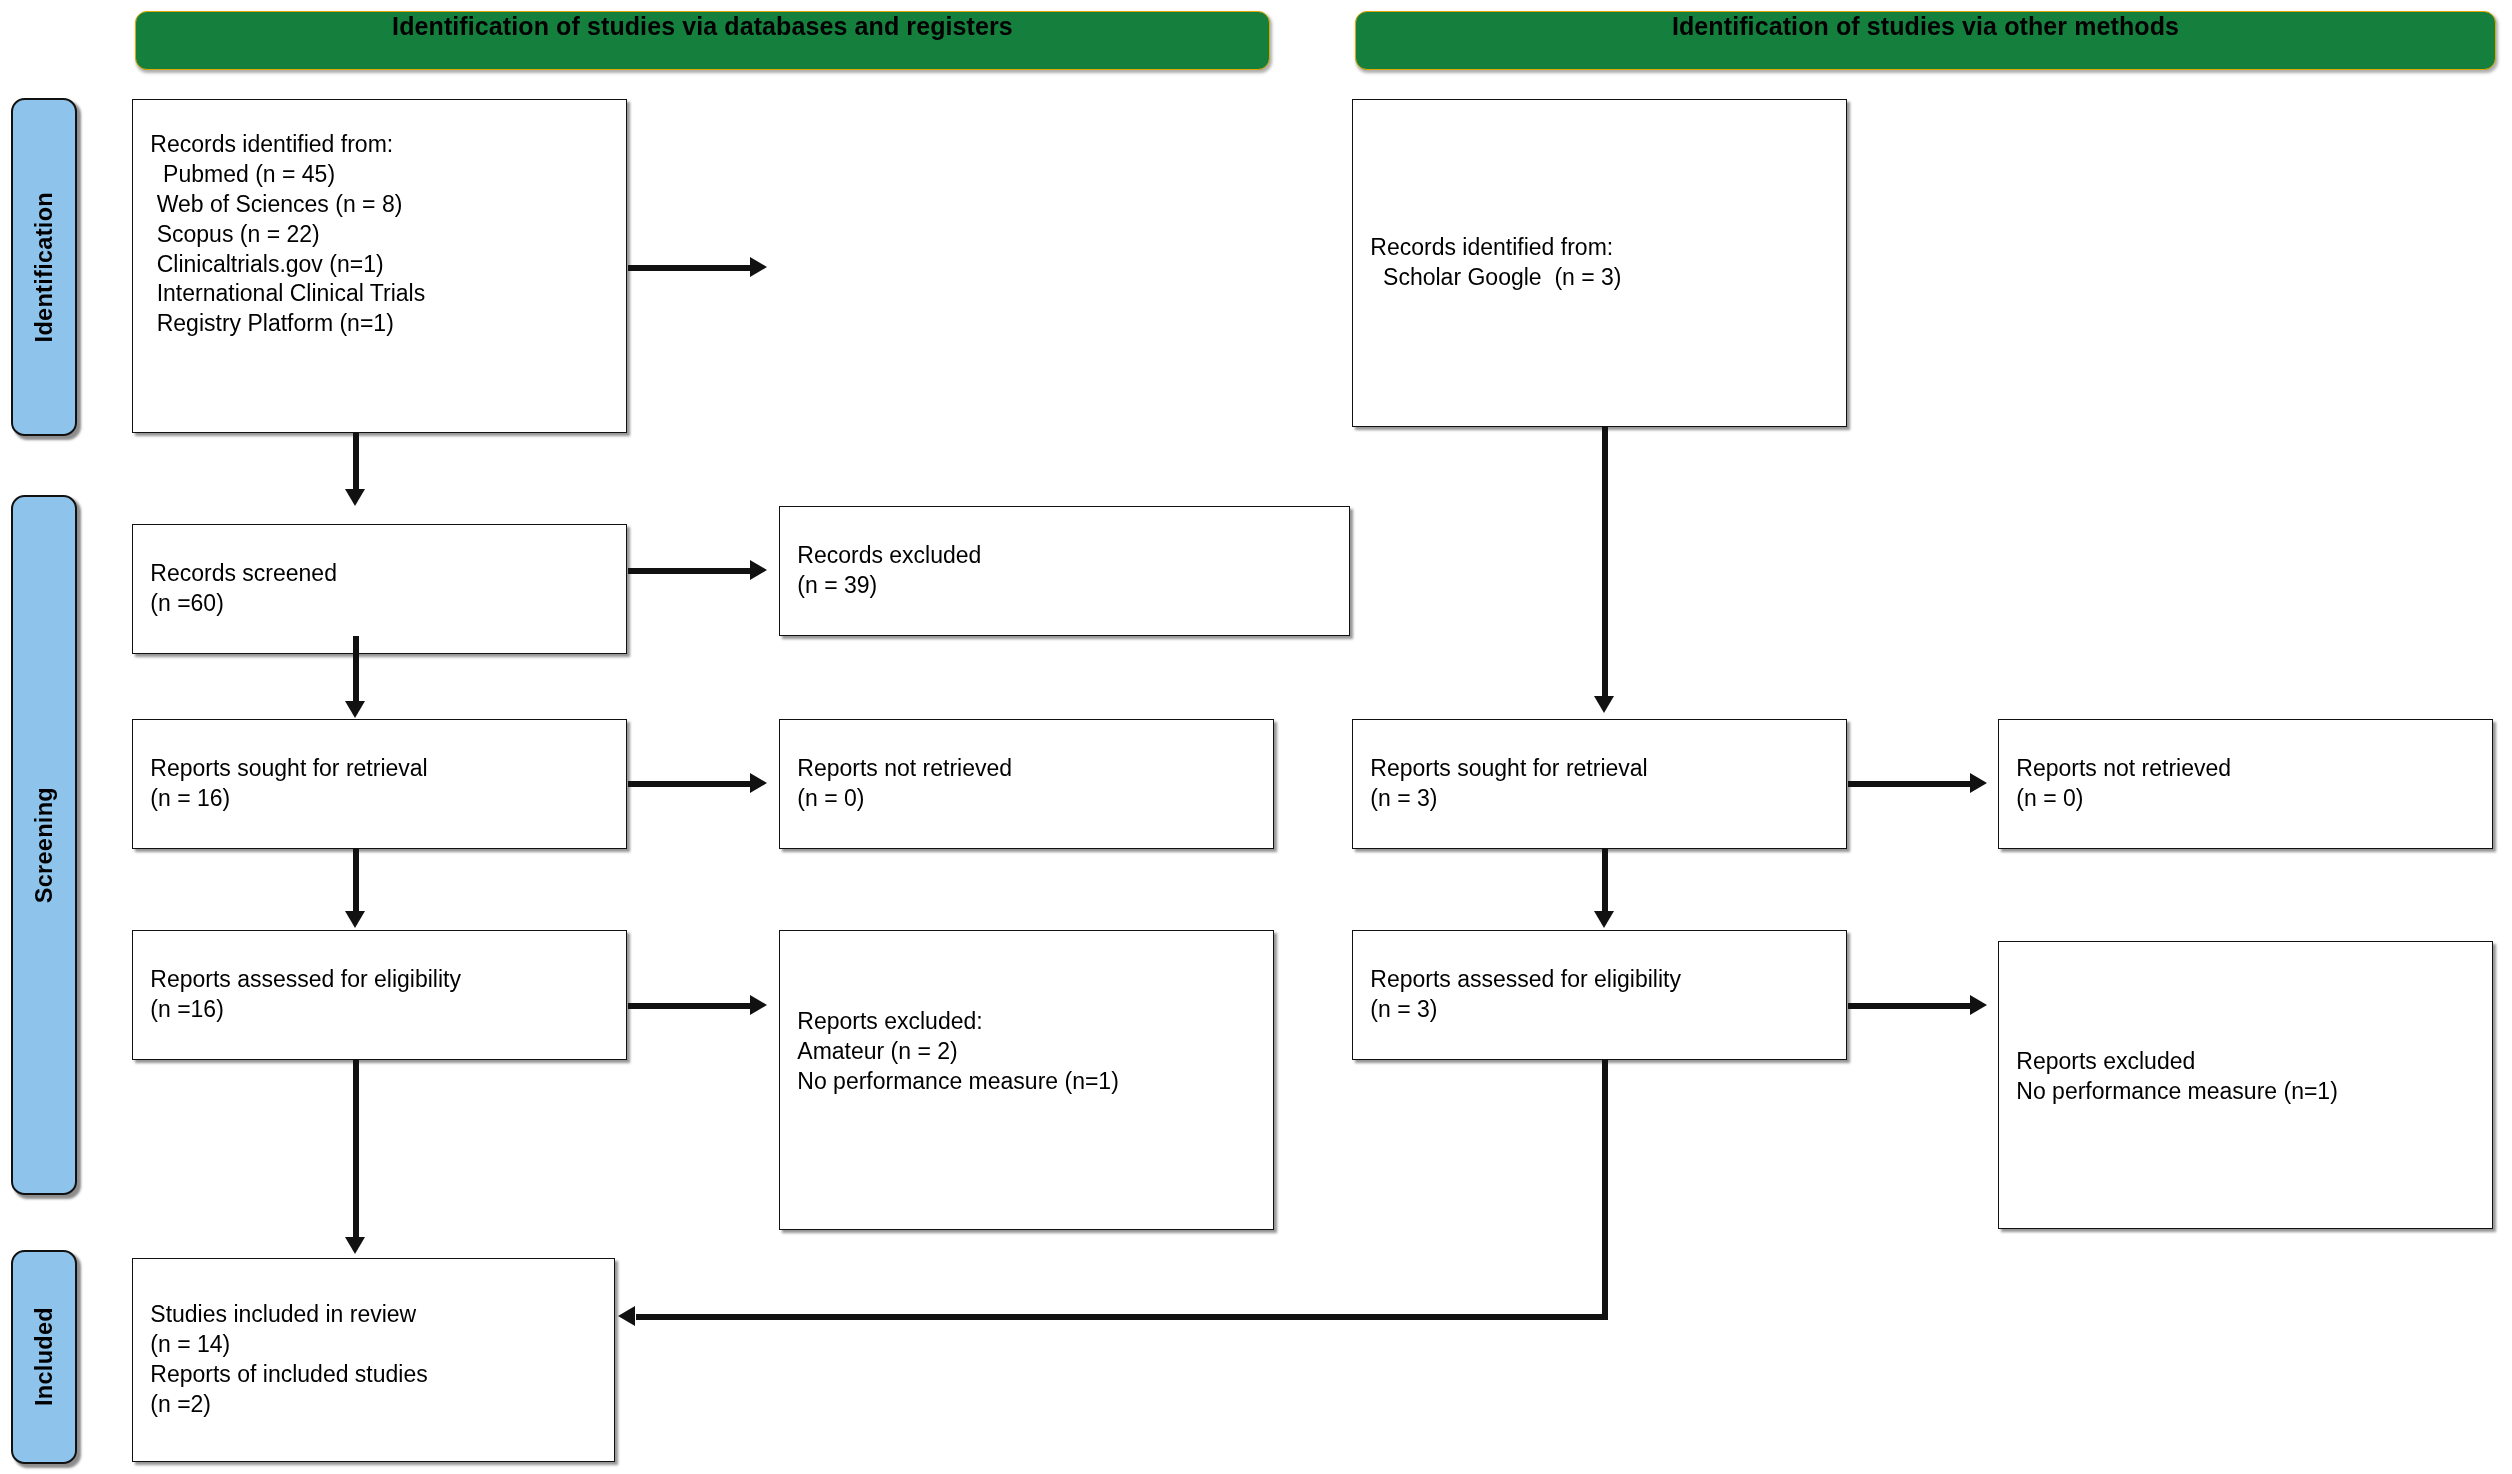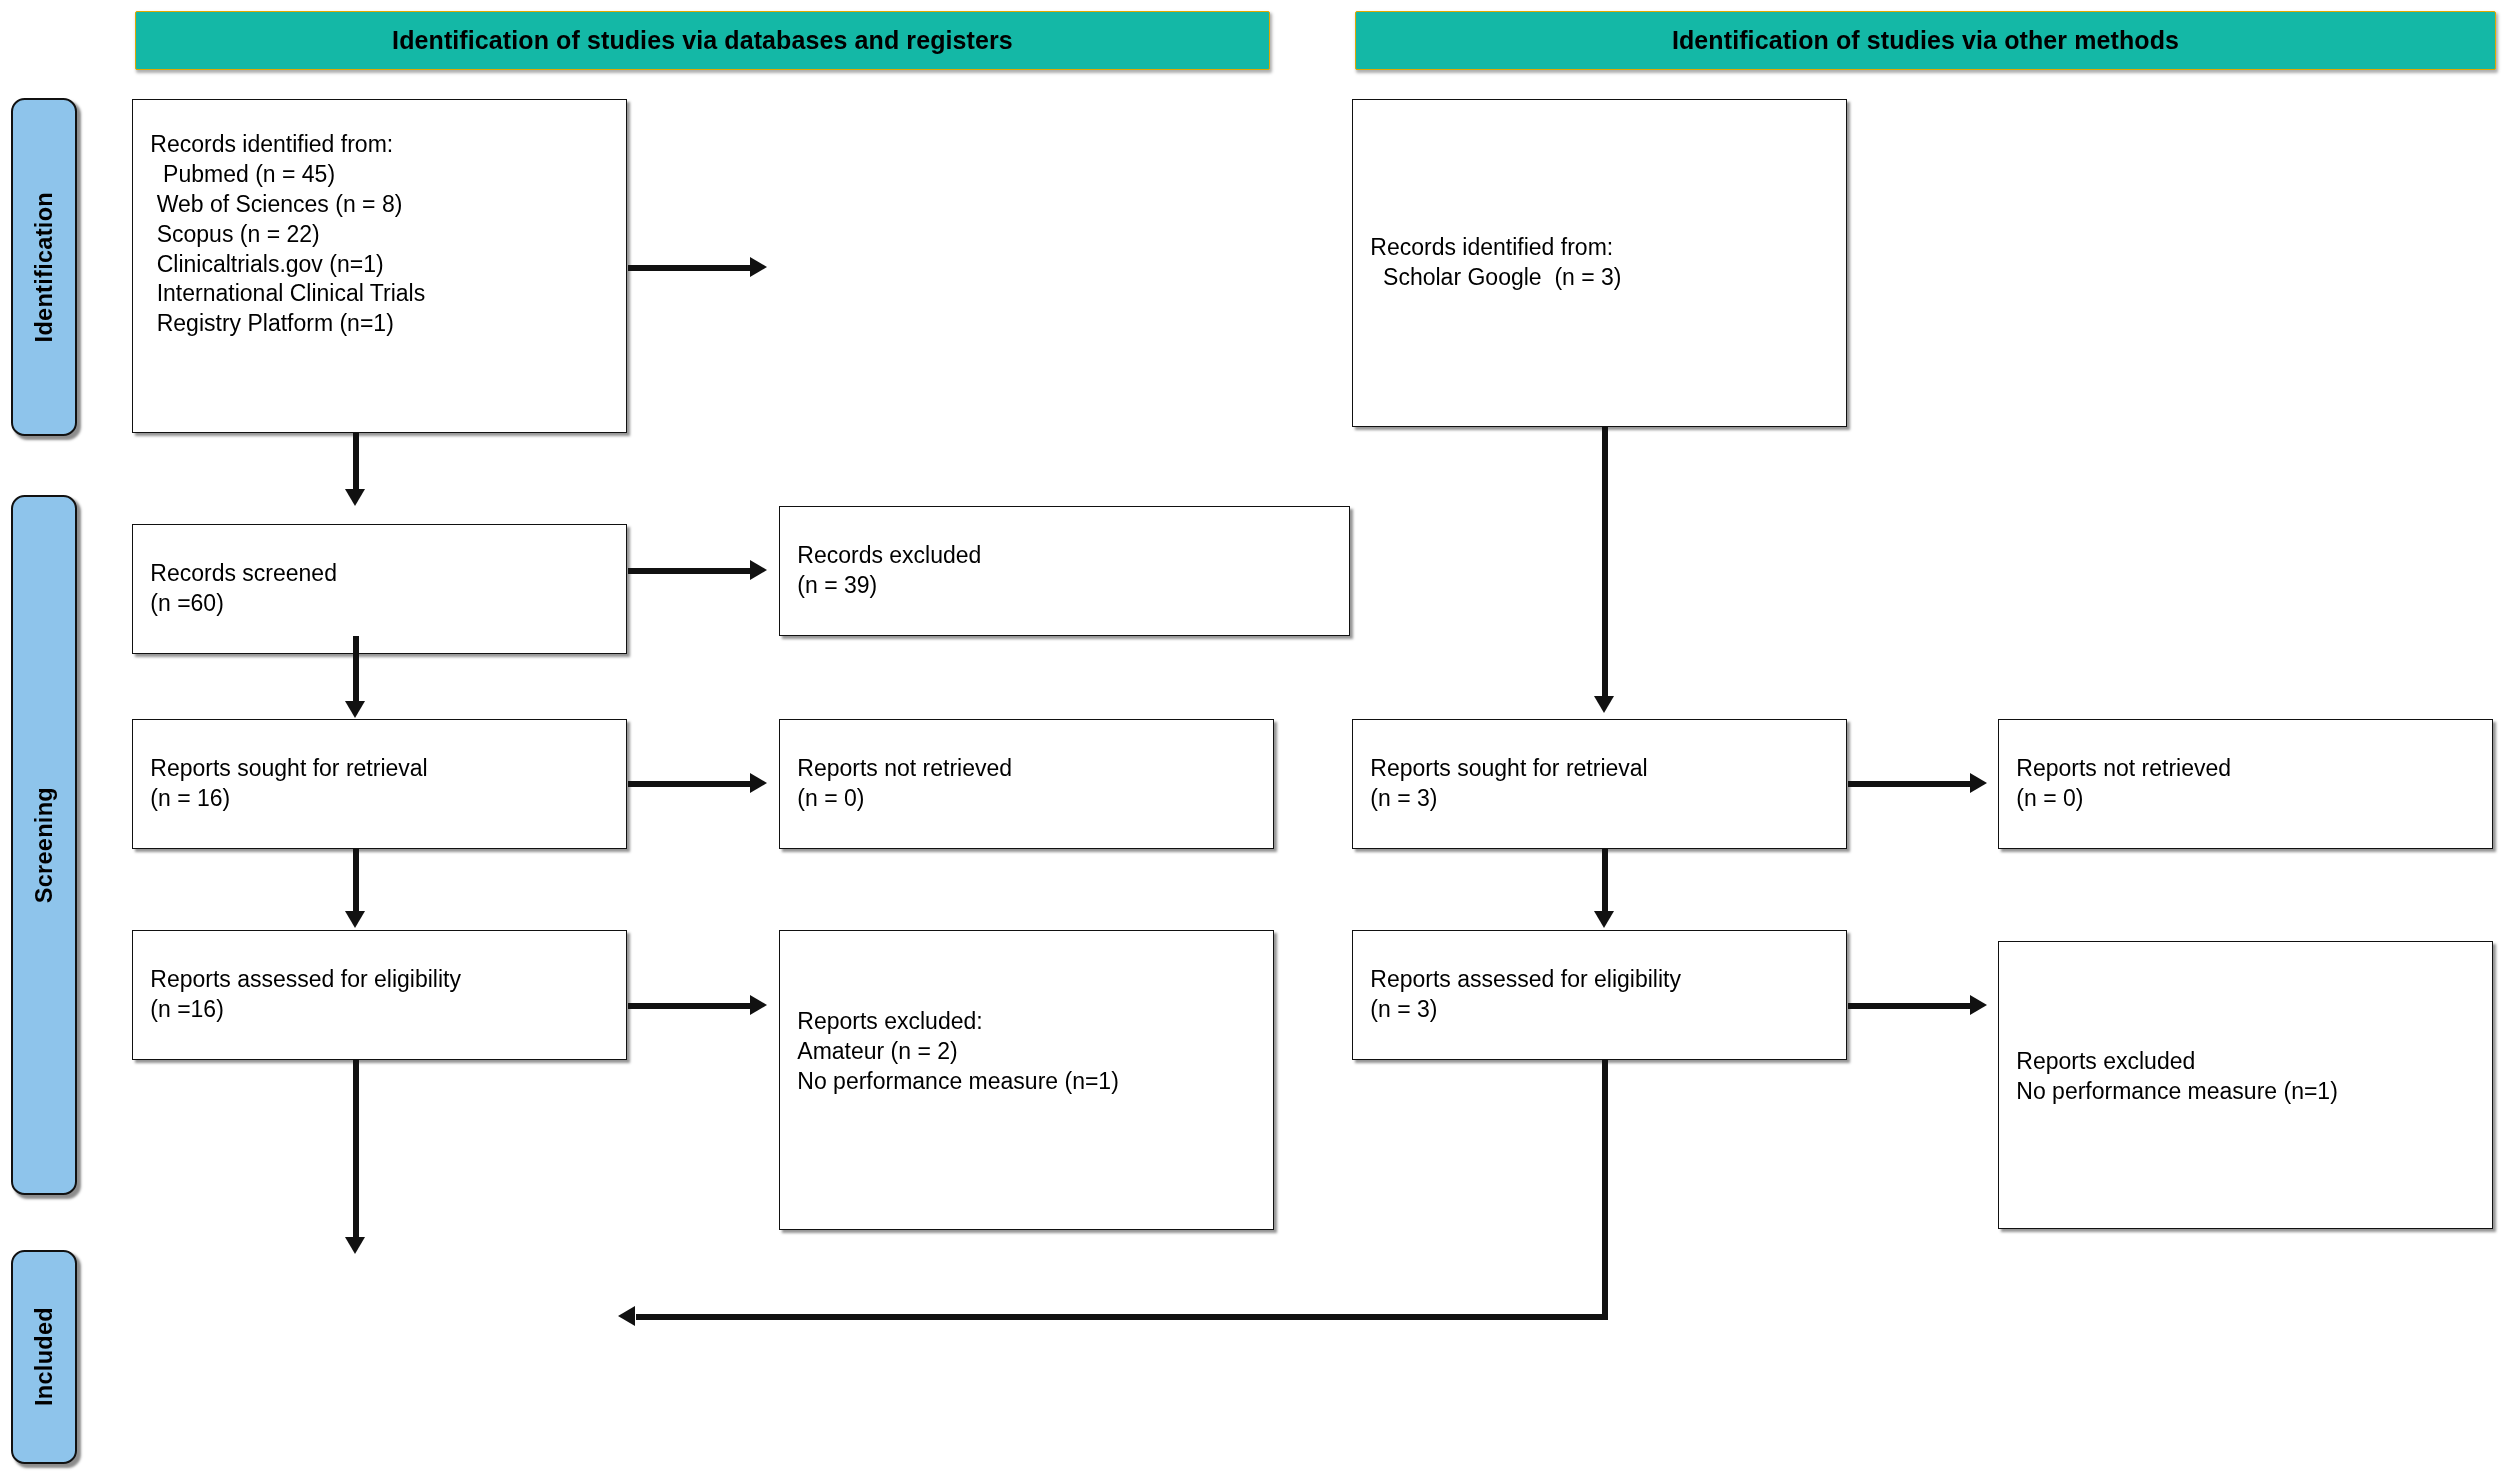--- a/index.html
+++ b/index.html
@@ -14,26 +14,26 @@
     position: relative;
     width: 2512px;
     height: 1475px;
     background: #ffffff;
     overflow: hidden;
   }
 
   
   .banner {
     position: absolute;
-    background: #14b8a6;
+    background: #15803d;
     border: 1.2px solid #E0A800;
-    border-radius: 2px;
+    border-radius: 12px;
     box-shadow: 1.9px 2.5px 3.1px rgba(0,0,0,0.32);
     display: flex;
-    align-items: center;
+    align-items: flex-start;
     justify-content: center;
     color: #000000;
     font-weight: bold;
     font-size: 25px;
     letter-spacing: 0.1px;
     text-align: center;
   }
 
   
   .band {
@@ -157,20 +157,23 @@
   </div>
 
   <div class="box" style="left:132px; top:930px; width:495px; height:130px;">
     <div class="txt vmid"><span>Reports assessed for eligibility</span><br><span>(n =16)</span></div>
   </div>
 
   <div class="box" style="left:779px; top:930px; width:495px; height:300px;">
     <div class="txt" style="top:76px;"><span>Reports excluded:</span><br><span>Amateur (n = 2)</span><br><span>No performance measure (n=1)</span></div>
   </div>
 
+  <div class="box" style="left:132px; top:1258px; width:483px; height:204px;">
+    <div class="txt vmid"><span>Studies included in review</span><br><span>(n = 14)</span><br><span>Reports of included studies</span><br><span>(n =2)</span></div>
+  </div>
 
   <div class="box" style="left:1352px; top:99px; width:495px; height:328px;">
     <div class="txt vmid"><span>Records identified from:</span><br><span>  Scholar Google  (n = 3)</span></div>
   </div>
 
   <div class="box" style="left:1352px; top:719px; width:495px; height:130px;">
     <div class="txt vmid"><span>Reports sought for retrieval</span><br><span>(n = 3)</span></div>
   </div>
 
   <div class="box" style="left:1998px; top:719px; width:495px; height:130px;">

